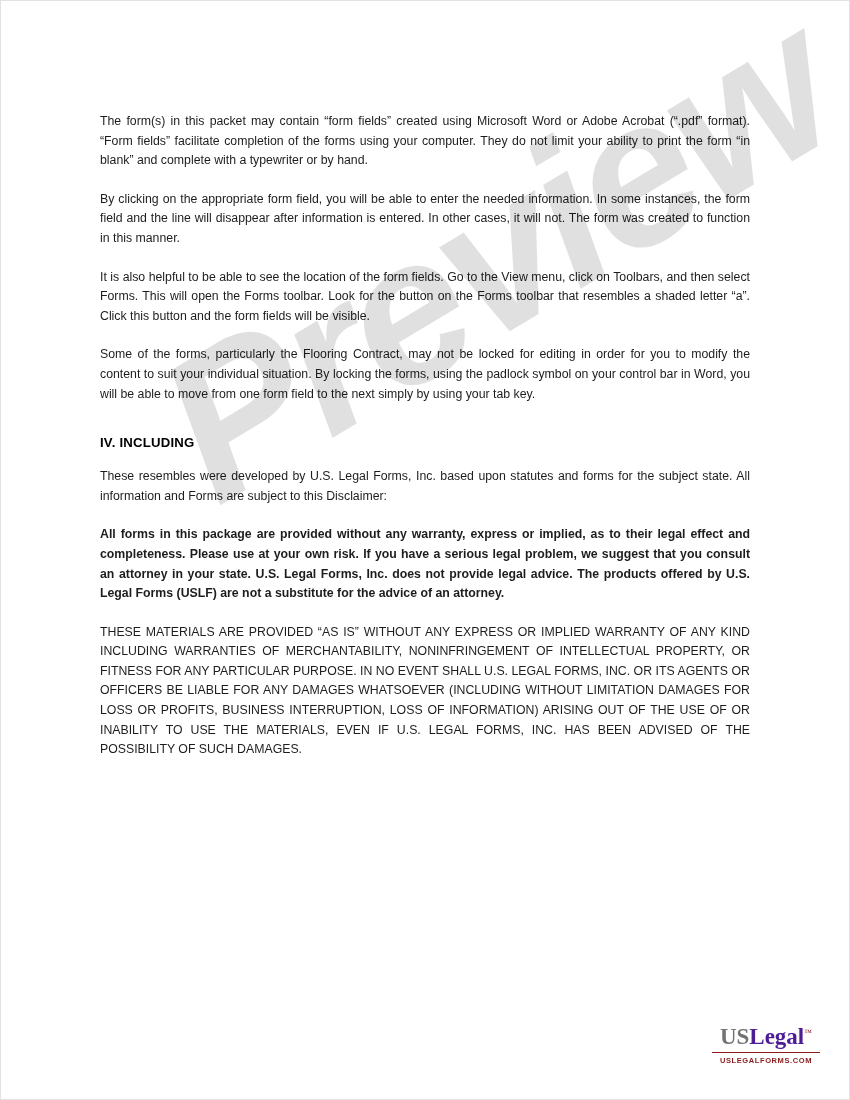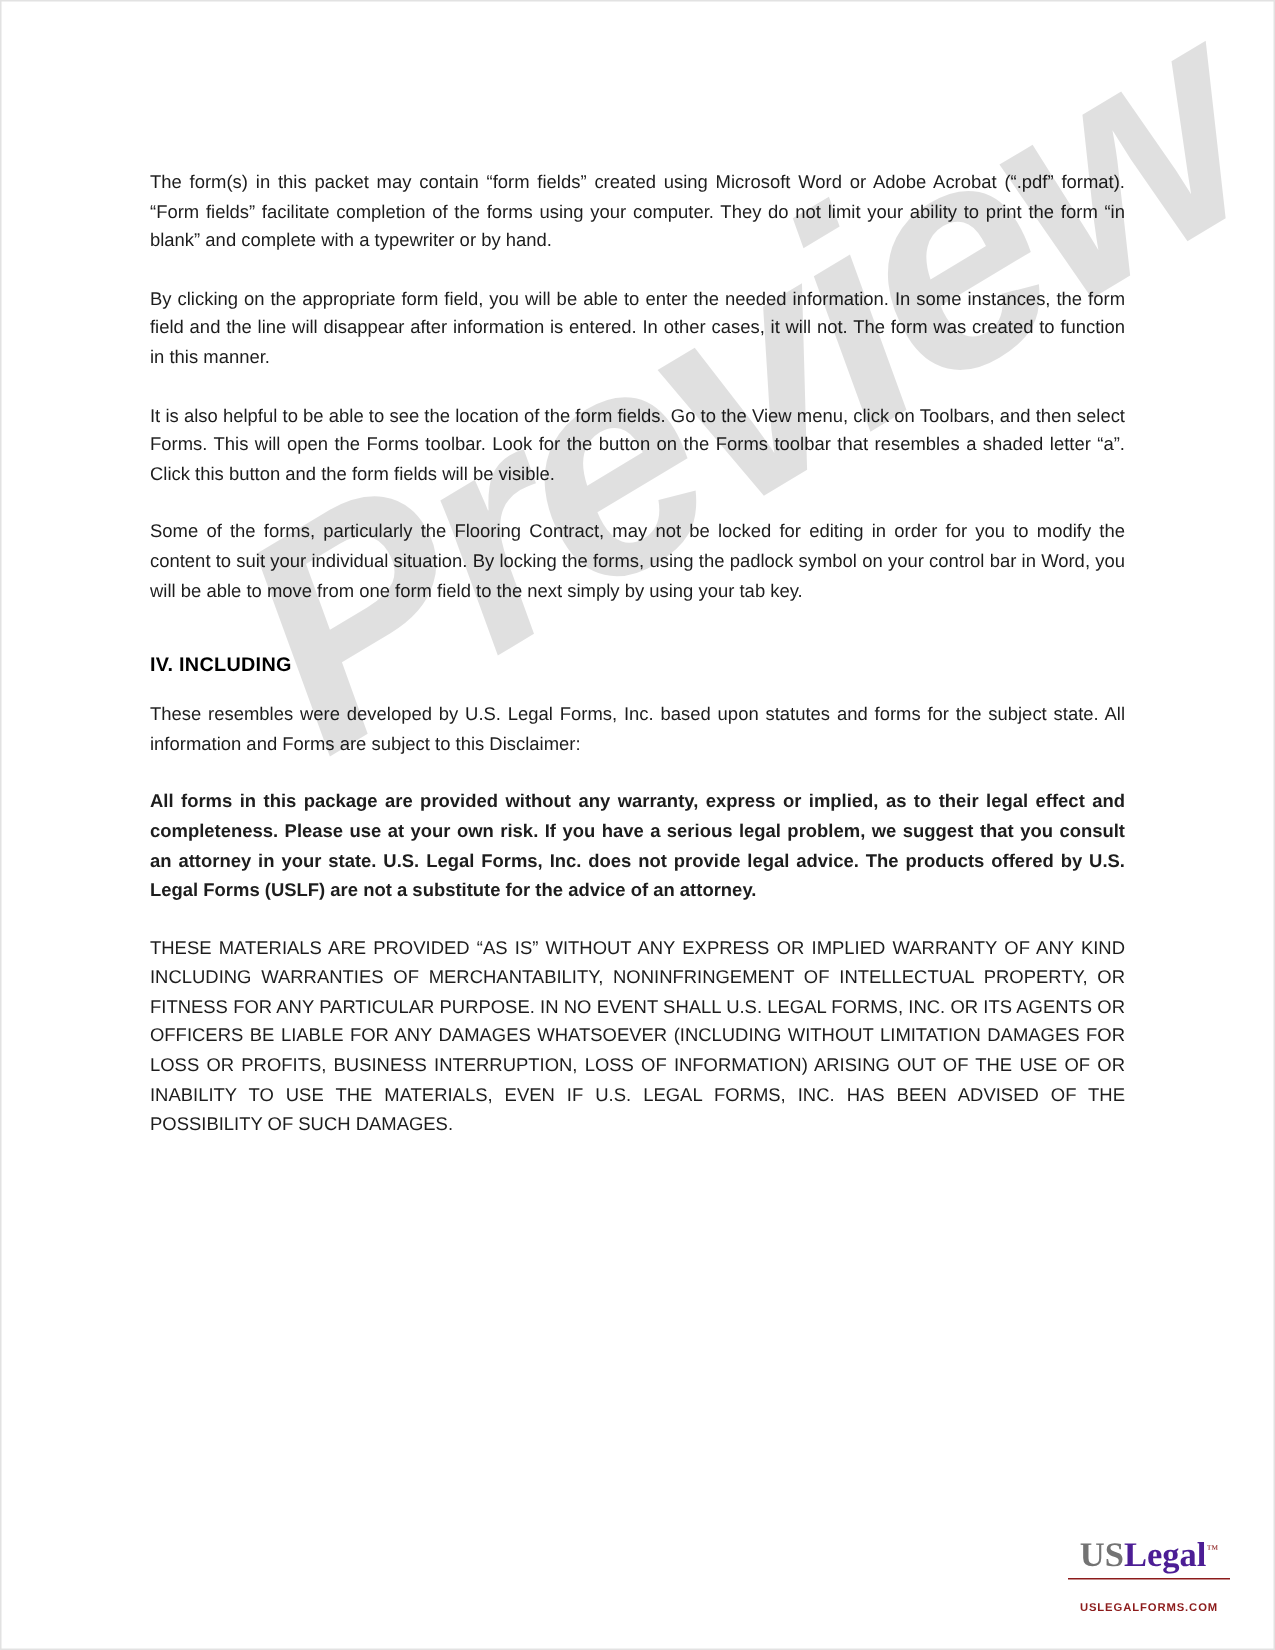--- a/index.html
+++ b/index.html
@@ -106,21 +106,21 @@
   }
   #logo .logo-main .legal-part {
     color: #4c1d95;
   }
   #logo .logo-tm {
     font-size: 8px;
     vertical-align: super;
     font-weight: normal;
   }
   #logo .logo-sub {
-    margin-top: 14px;
+    margin-top: 3px;
     font-family: "Liberation Sans", sans-serif;
     font-size: 7.5px;
     font-weight: bold;
     color: #8c1b1b;
     letter-spacing: 0.6px;
   }
   #logo .logo-rule {
     margin: 2px auto 2px auto;
     width: 108px;
     height: 1px;

